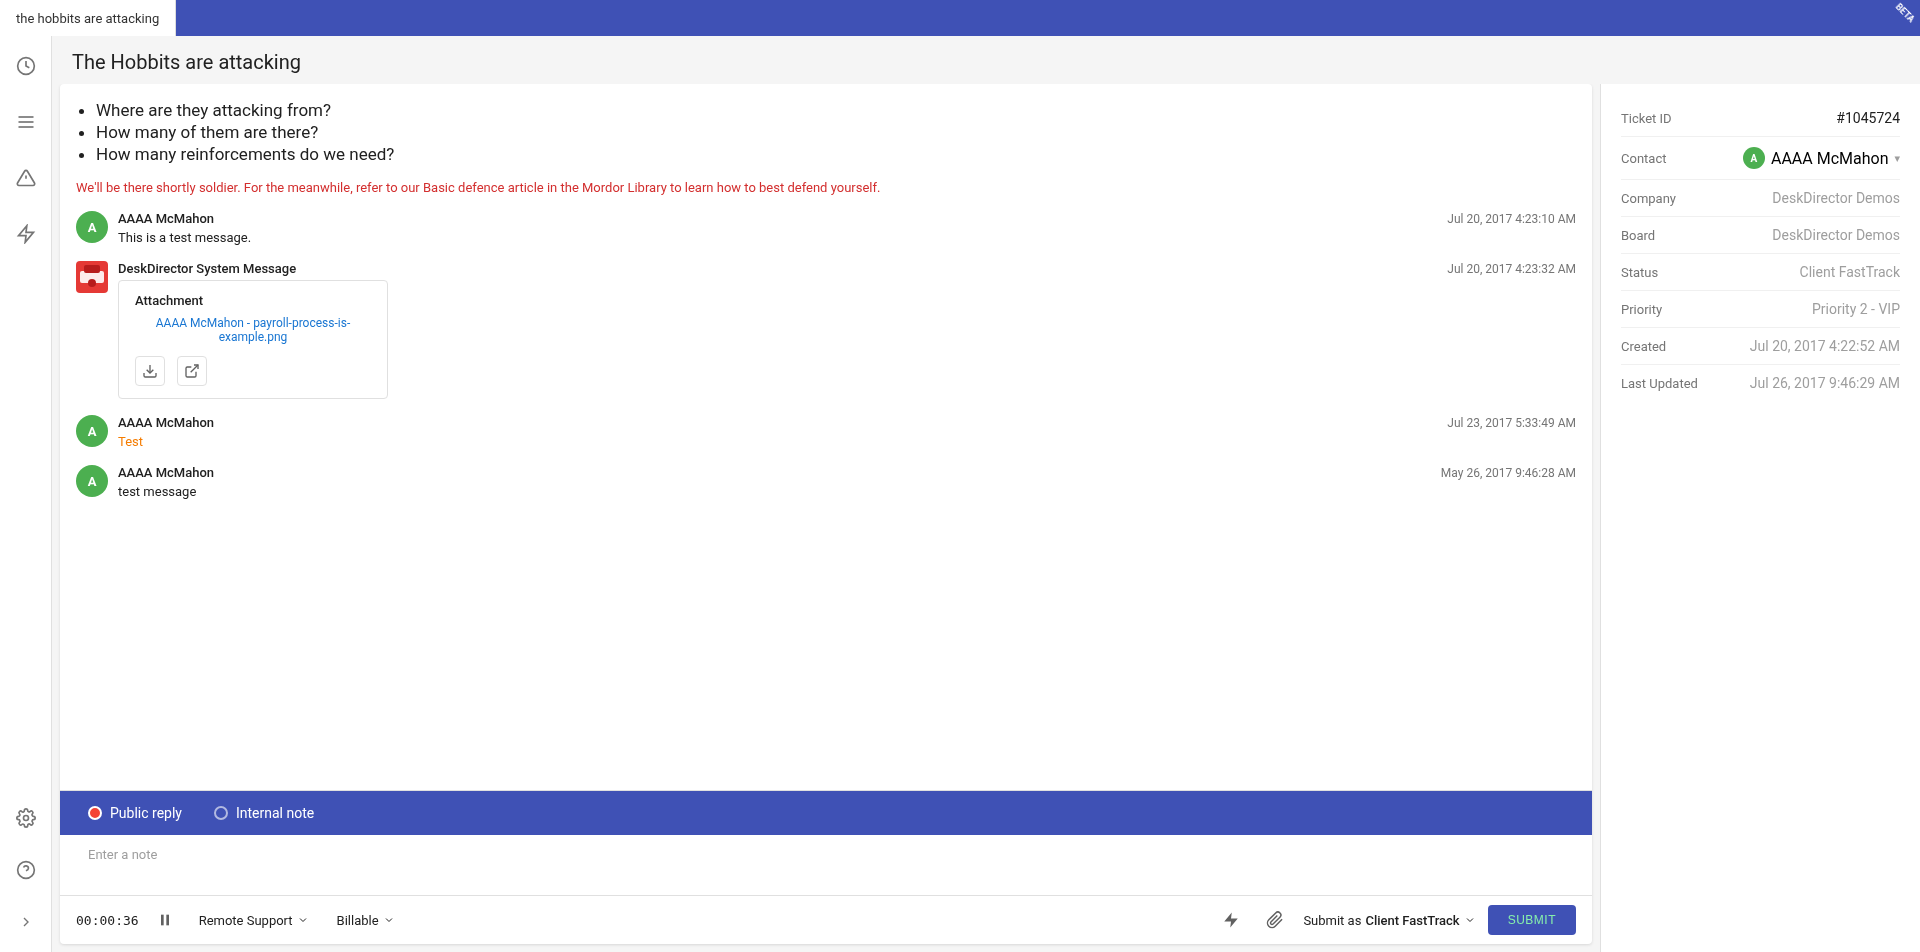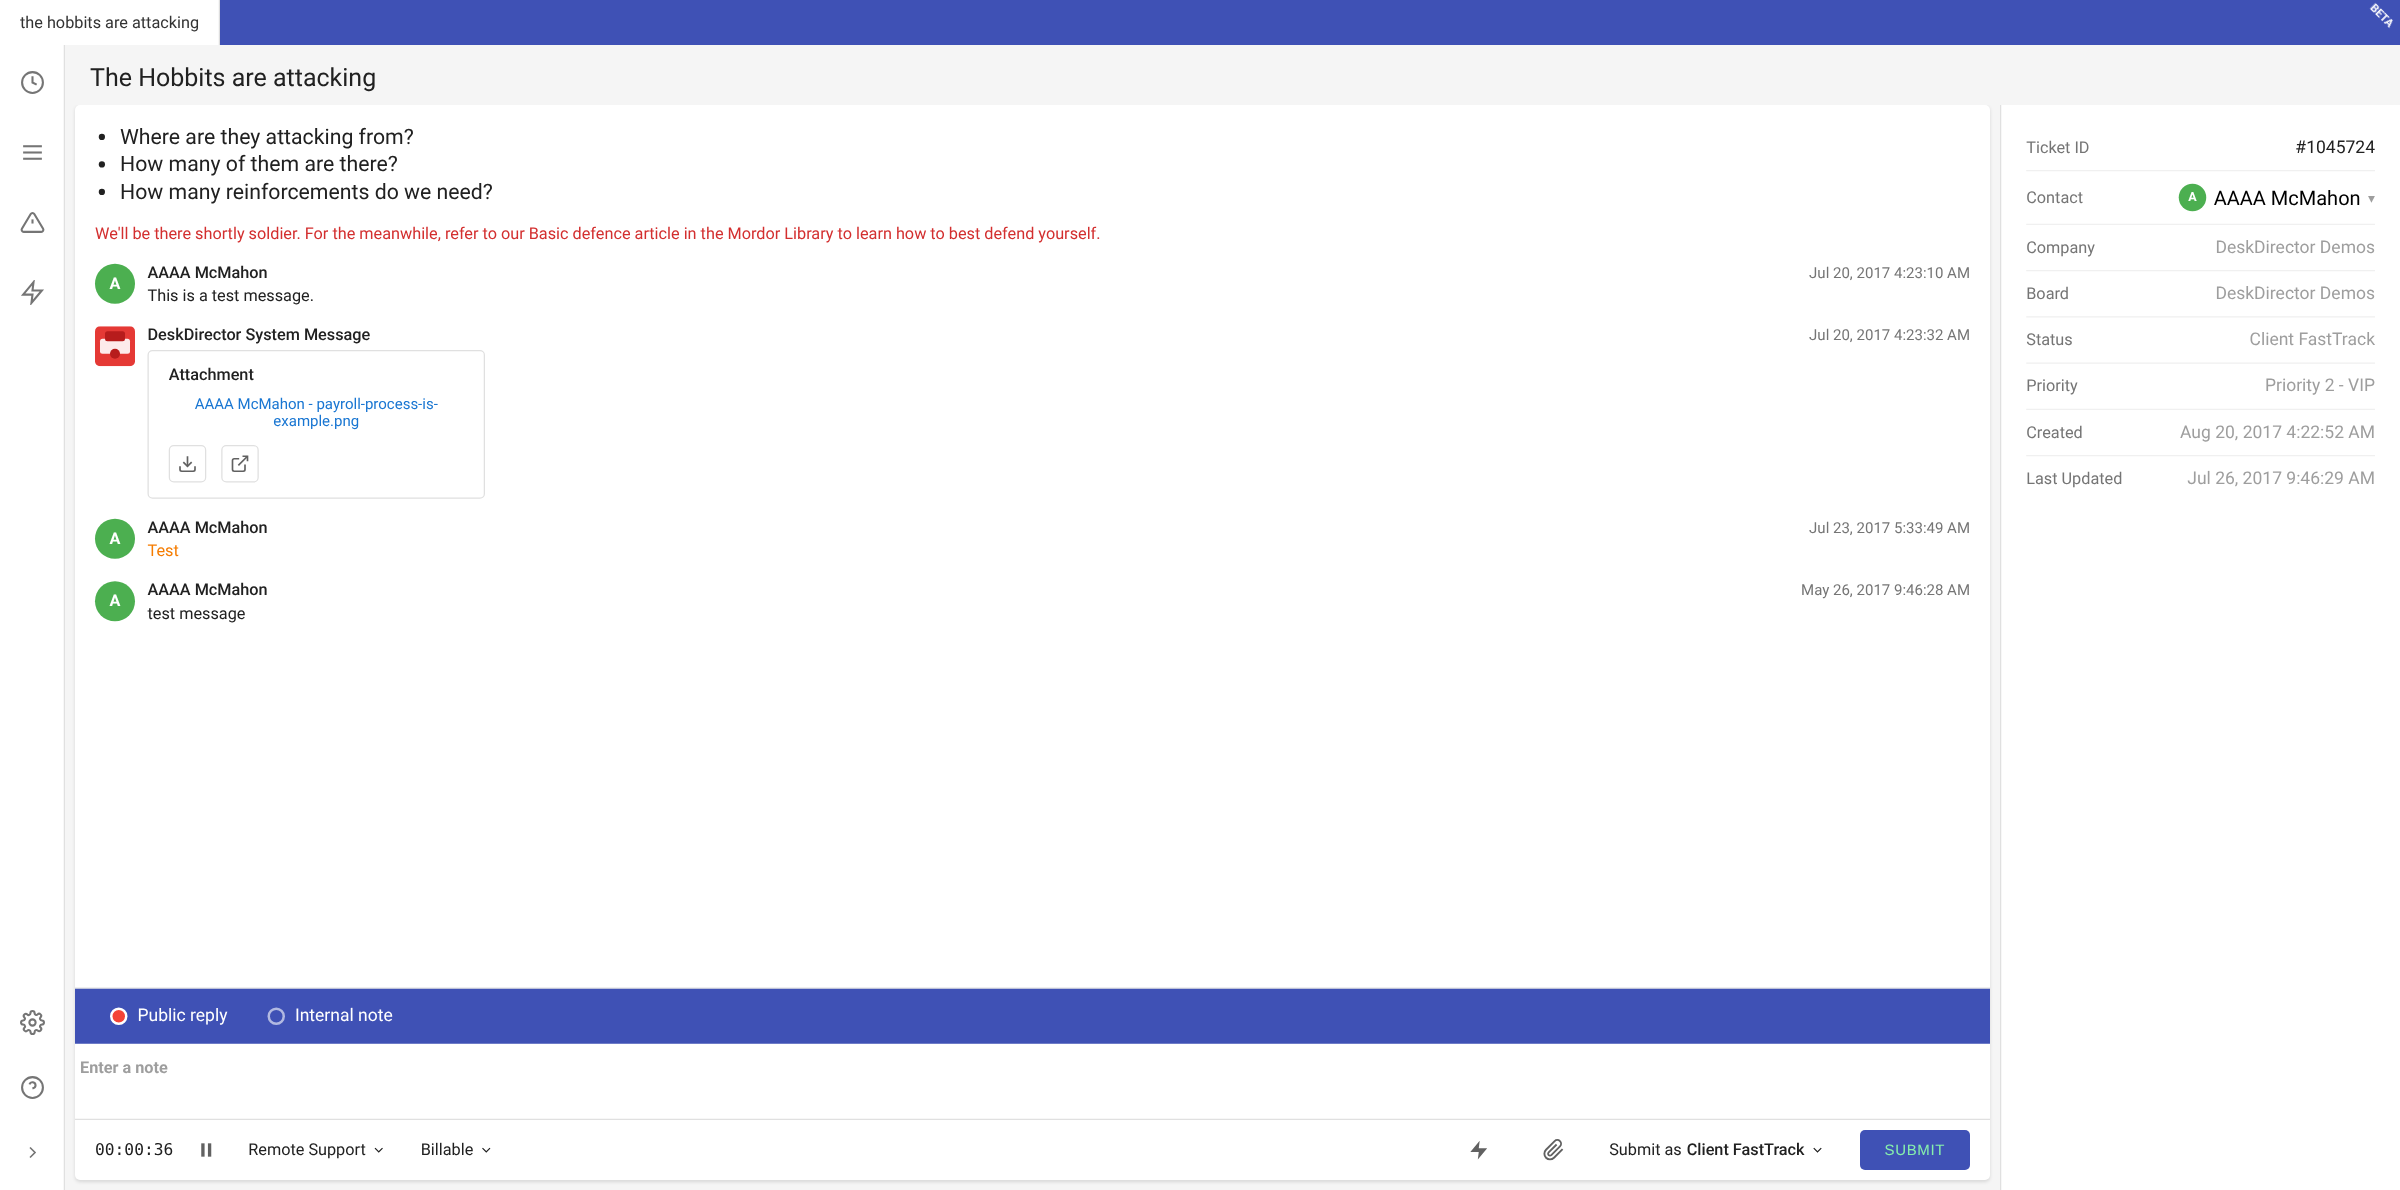--- a/index.html
+++ b/index.html
@@ -267,23 +267,22 @@
       border: 2px solid #fff;
     }
     .tab-radio-inactive {
       width: 14px;
       height: 14px;
       border-radius: 50%;
       border: 2px solid rgba(255,255,255,0.6);
     }
 
     .note-input-area {
-      padding: 12px 4px;
+      padding: 12px 28px;
       min-height: 60px;
-      font-weight: bold;
     }
     .note-placeholder {
       font-size: 13px;
       color: #9e9e9e;
       cursor: text;
     }
 
     .reply-footer {
       display: flex;
       align-items: center;
@@ -311,21 +310,22 @@
       gap: 4px;
       font-size: 13px;
       color: #212121;
       cursor: pointer;
       padding: 4px 8px;
       border-radius: 4px;
     }
     .footer-spacer { flex: 1; }
     .footer-actions {
       display: flex;
-      gap: 28px;
+      align-items: center;
+      gap: 12px;
     }
     .icon-btn {
       width: 32px;
       height: 32px;
       display: flex;
       align-items: center;
       justify-content: center;
       cursor: pointer;
       color: #616161;
     }
@@ -635,21 +635,21 @@
         <div class="ticket-info-row">
           <span class="info-label">Status</span>
           <span class="info-value grey">Client FastTrack</span>
         </div>
         <div class="ticket-info-row">
           <span class="info-label">Priority</span>
           <span class="info-value grey">Priority 2 - VIP</span>
         </div>
         <div class="ticket-info-row">
           <span class="info-label">Created</span>
-          <span class="info-value grey">Aug 20, 2017 4:22:52 AM</span>
+          <span class="info-value grey">Jul 20, 2017 4:22:52 AM</span>
         </div>
         <div class="ticket-info-row">
           <span class="info-label">Last Updated</span>
           <span class="info-value grey">Jul 26, 2017 9:46:29 AM</span>
         </div>
       </div>
 
     </div>
   </div>
 </div>

